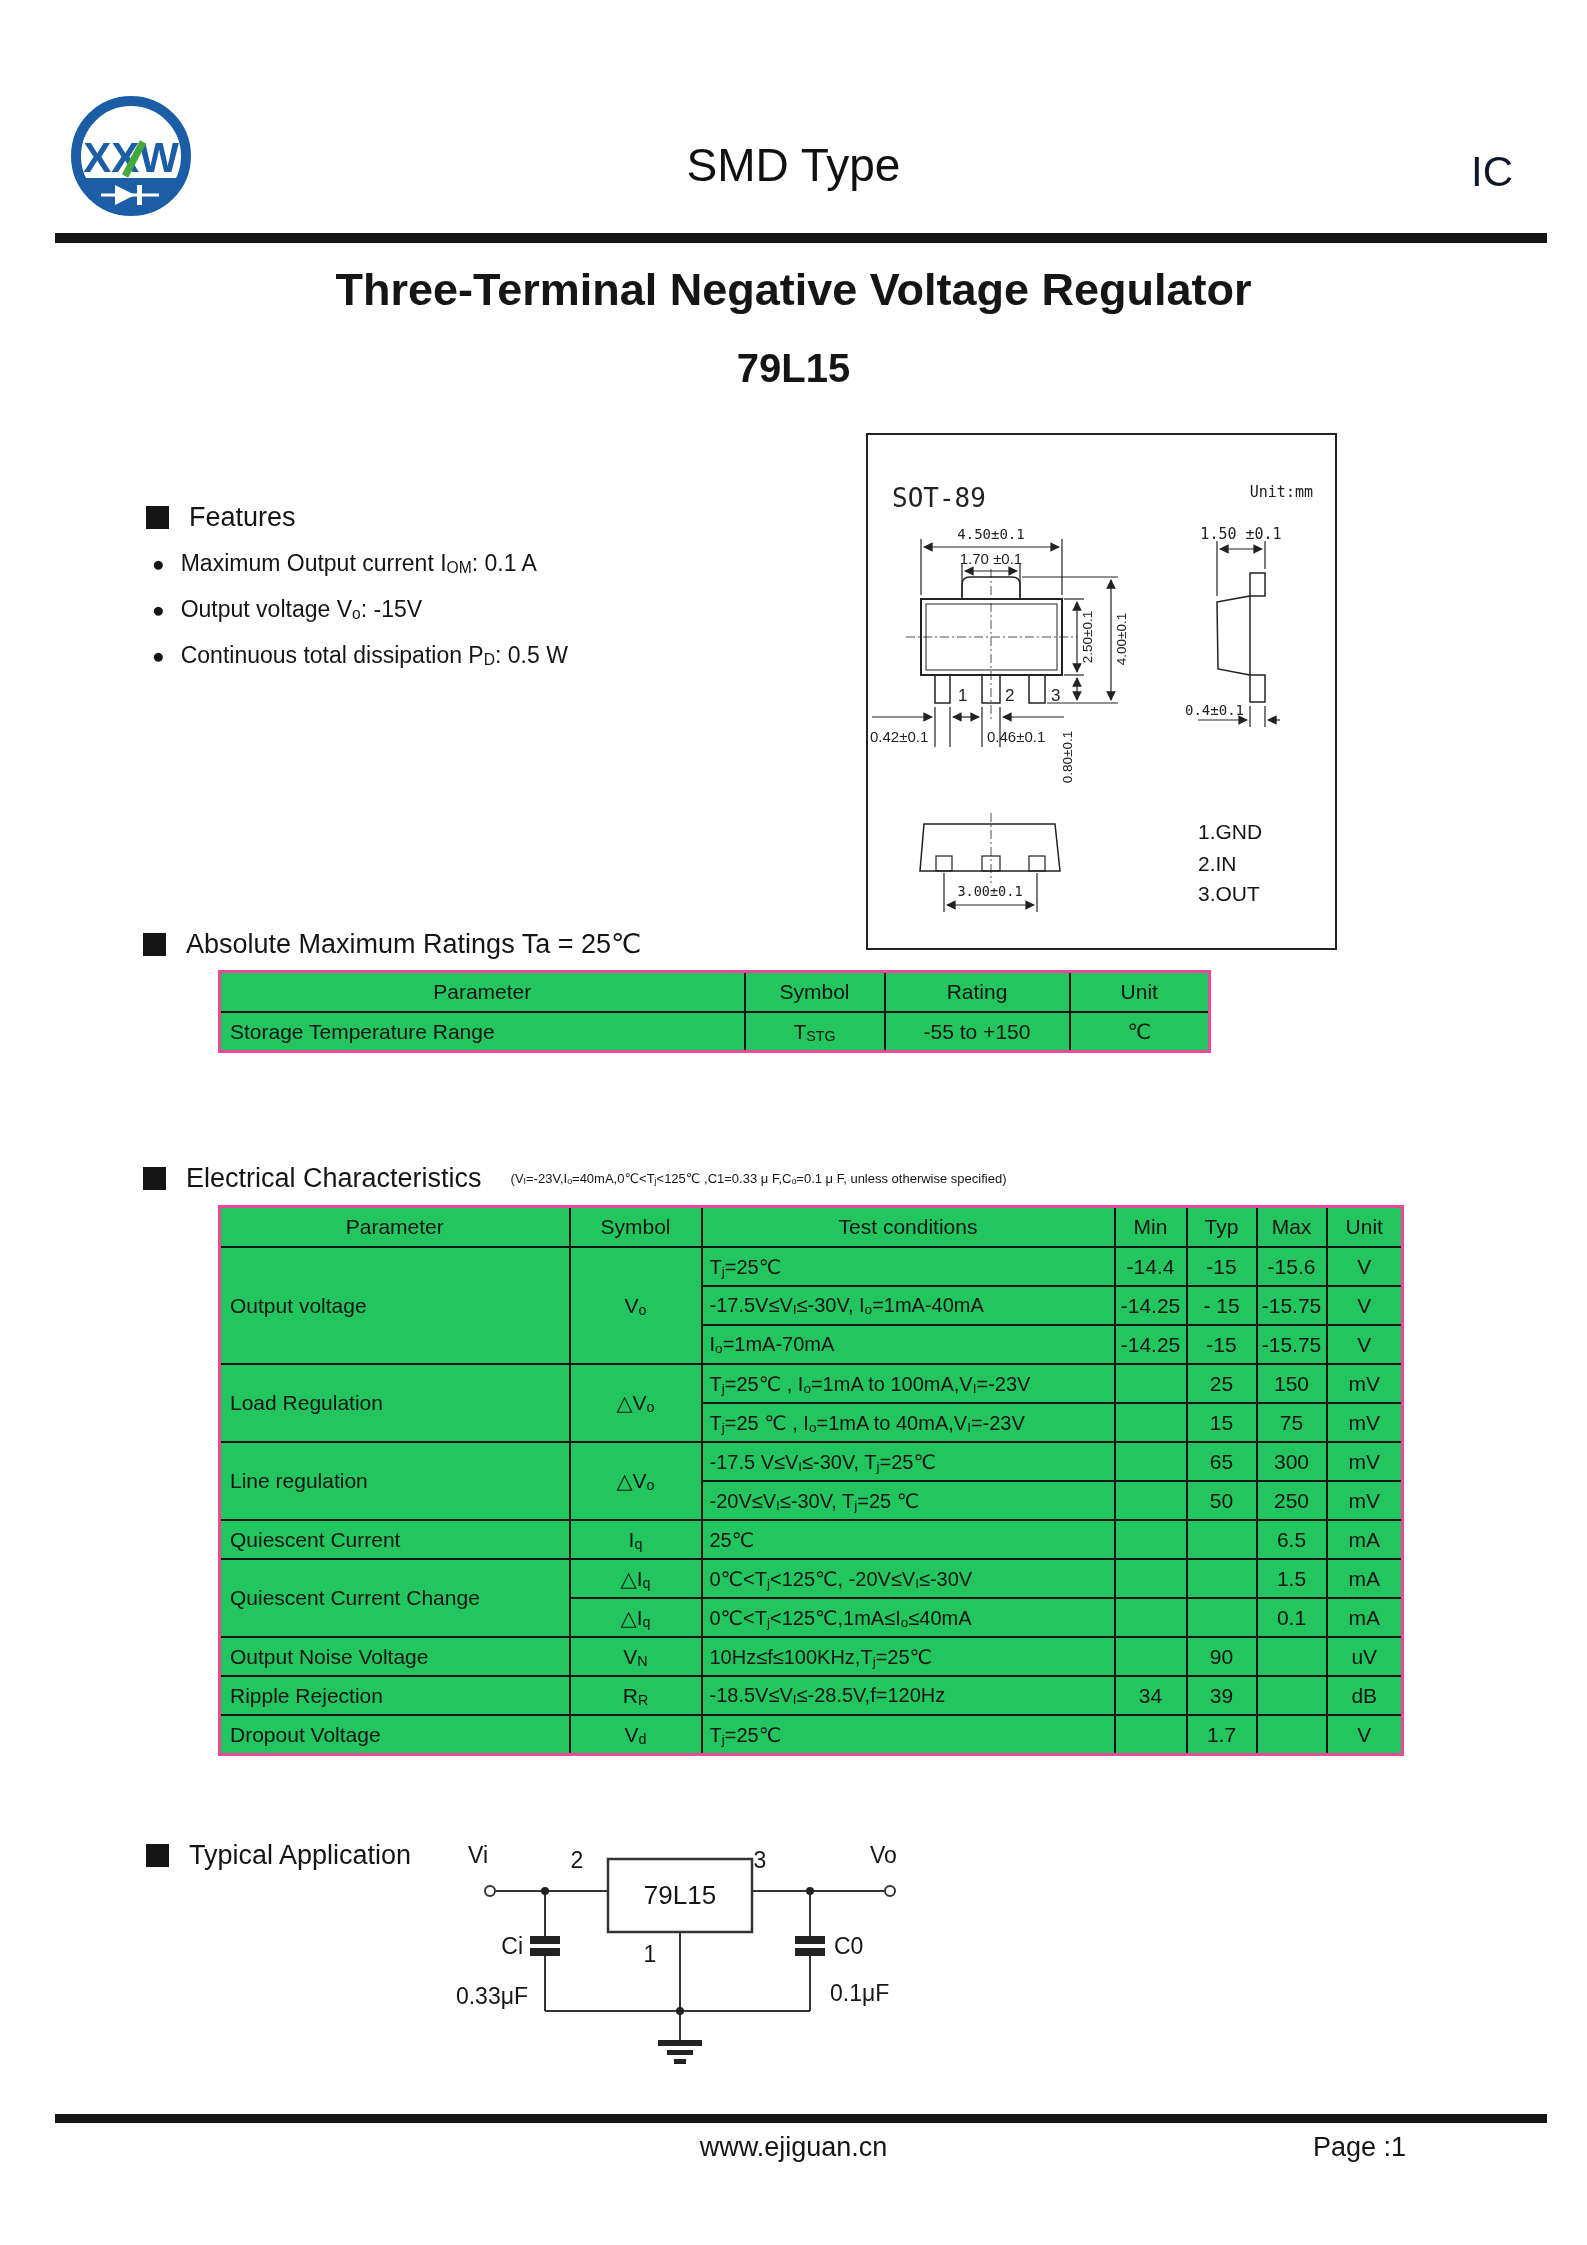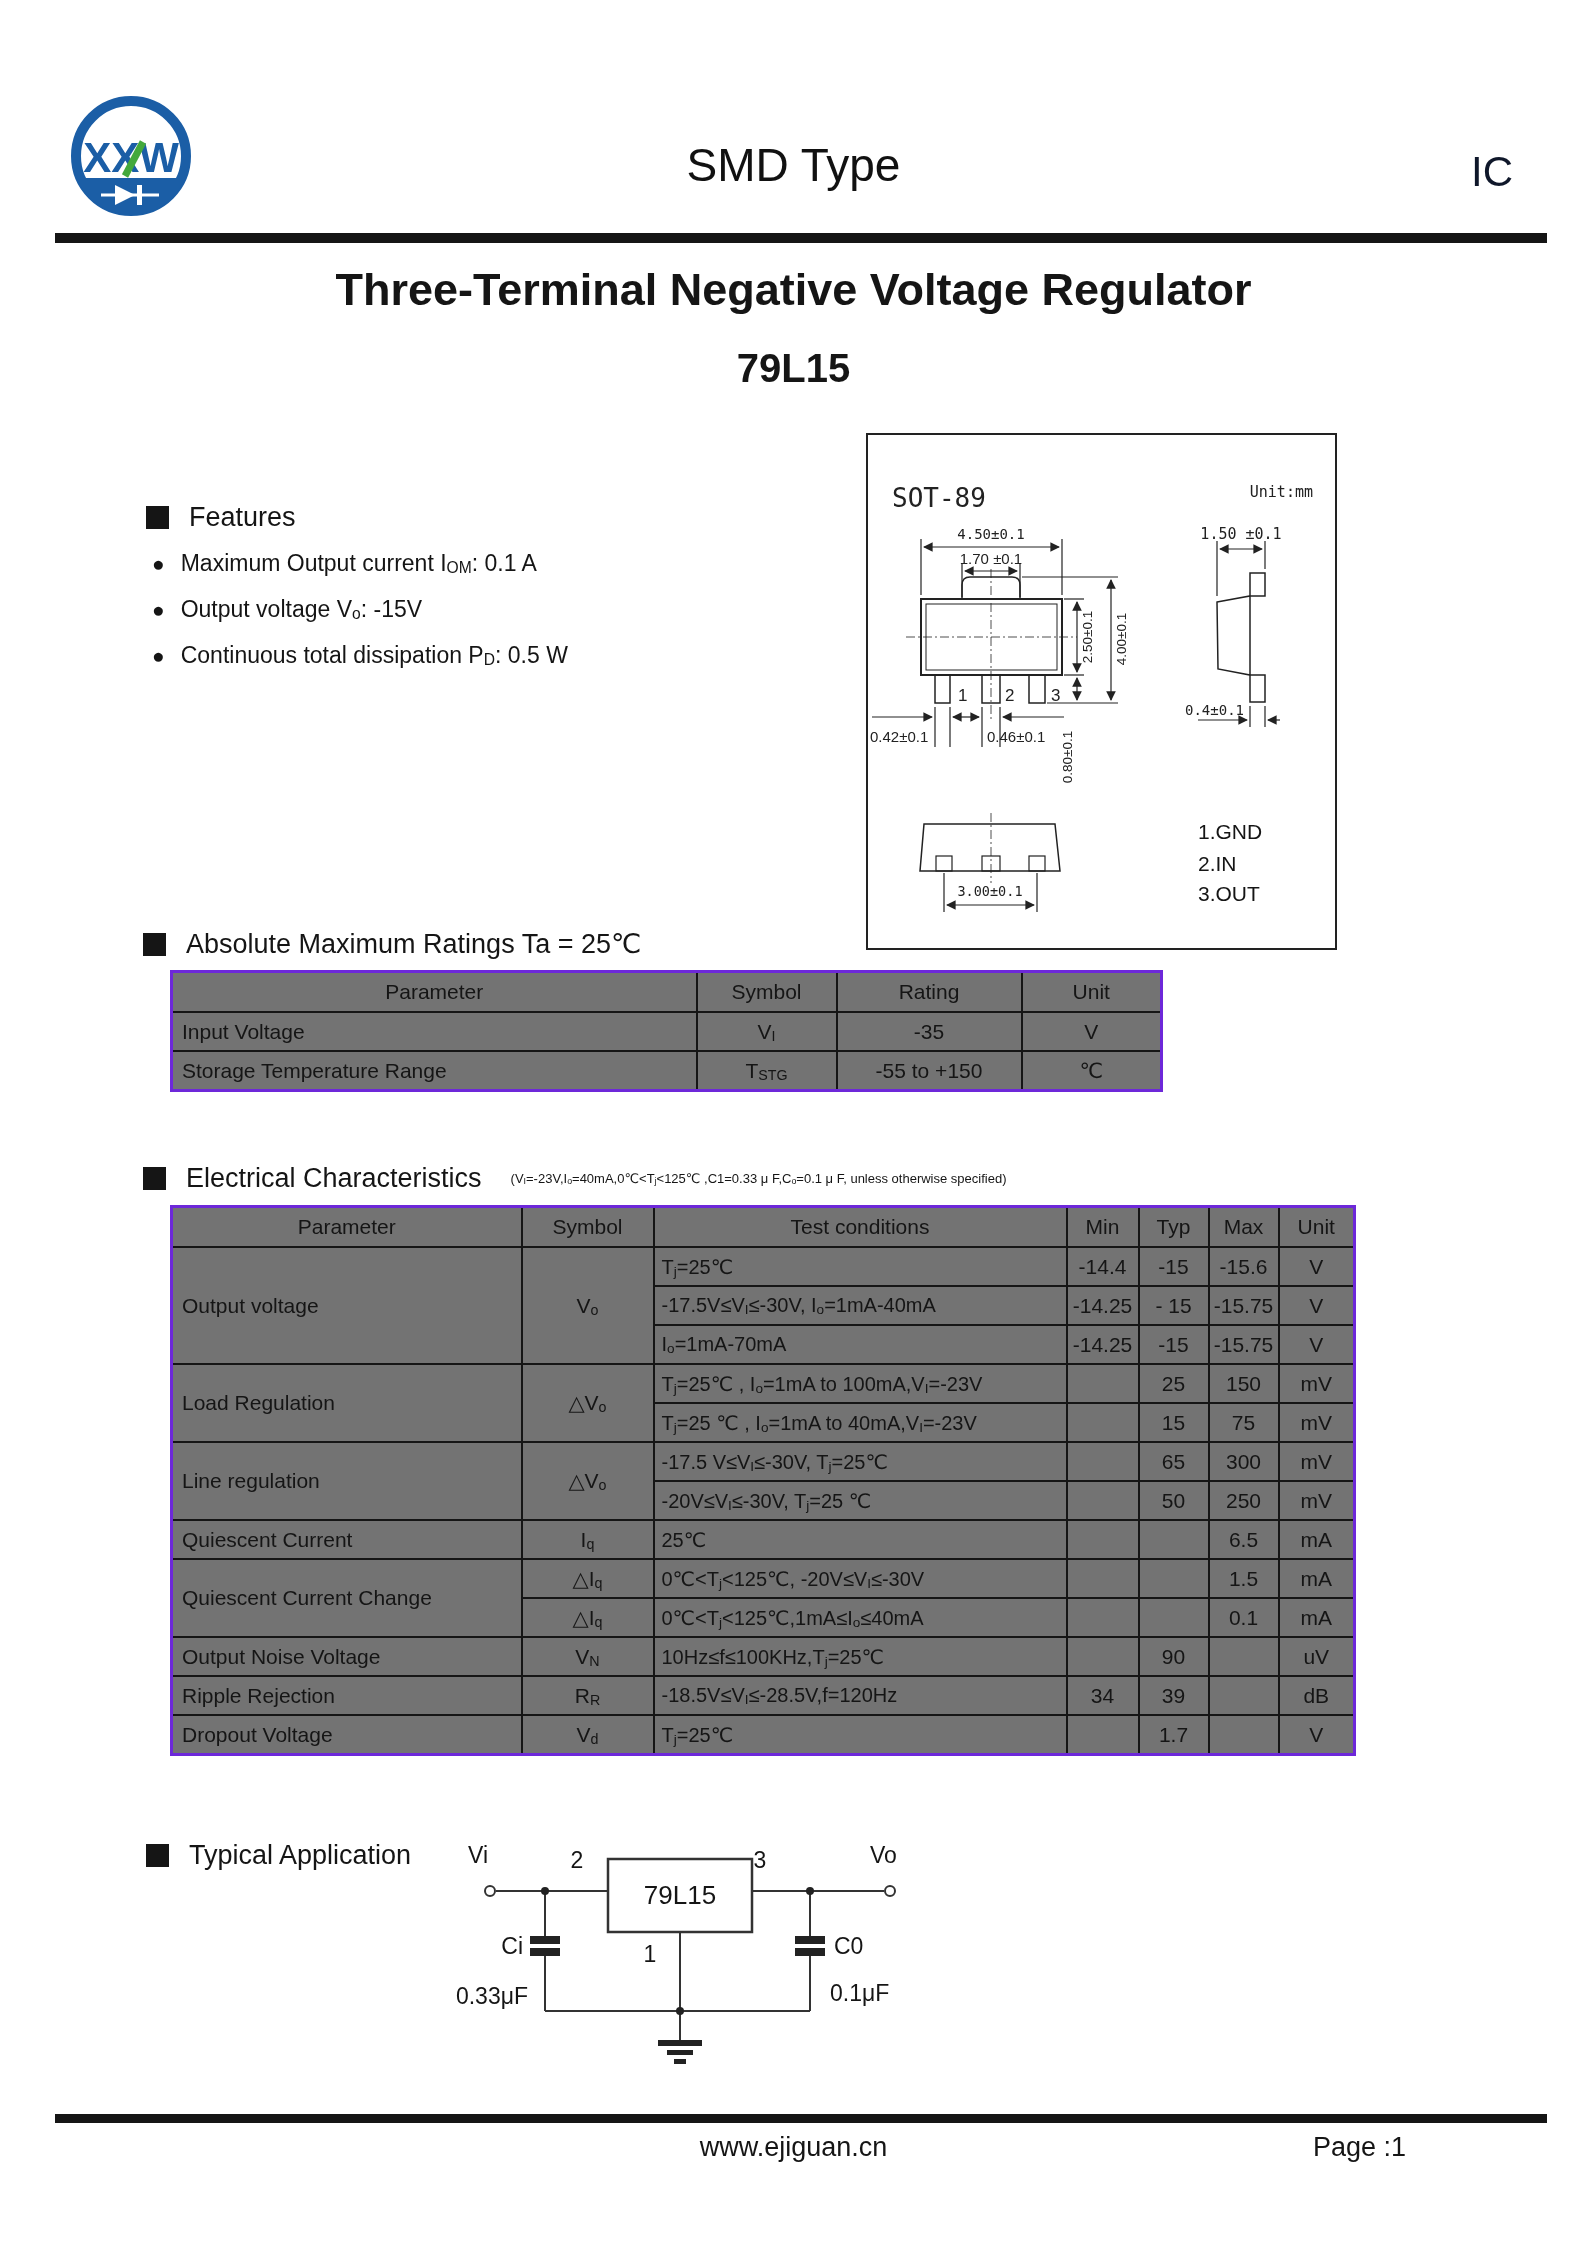--- a/index.html
+++ b/index.html
@@ -37,22 +37,22 @@
   .features{left:152px;top:548px;display:flex;flex-direction:column;gap:15px;}
   .feat-item{display:flex;align-items:center;gap:16px;font-size:23px;height:31px;}
   .bullet{font-size:21px;line-height:1;}
 
   
   .pkgbox{left:866px;top:433px;width:467px;height:513px;border:2px solid #222;}
   .pkg-title{font-family:"DejaVu Sans Mono",monospace;}
   .dimtxt{font-family:"DejaVu Sans Mono",monospace;}
 
   
-  table.tbl{border-collapse:collapse;table-layout:fixed;background:#737373;
-            border:3px solid #6d28d9;}
+  table.tbl{border-collapse:collapse;table-layout:fixed;background:#22c55e;
+            border:3px solid #ec4899;margin-left:48px;}
   .tbl td,.tbl th{border:2px solid #151515;font-weight:normal;font-size:21px;
                   padding:0 4px;overflow:hidden;white-space:nowrap;}
   .tbl th{height:38px;text-align:center;}
   .tbl td{height:37px;text-align:center;}
   td.l{text-align:left;padding-left:9px;}
   .amr-table{left:170px;top:970px;width:990px;}
   .ec-table{left:170px;top:1205px;width:1183px;}
   .ec-table td.cond{font-size:20px;text-align:left;padding-left:7px;}
 
   
@@ -213,26 +213,20 @@
       <col style="width:140px">
     </colgroup>
   <tbody>
       <tr>
     <th>Parameter</th>
     <th>Symbol</th>
     <th>Rating</th>
     <th>Unit</th>
   </tr>
   <tr>
-    <td class="l">Input Voltage</td>
-    <td>V<sub>I</sub></td>
-    <td>-35</td>
-    <td>V</td>
-  </tr>
-  <tr>
     <td class="l">Storage Temperature Range</td>
     <td>T<sub>STG</sub></td>
     <td>-55 to +150</td>
     <td>℃</td>
   </tr>
 </tbody>
   </table>
 
 <div class="abs sect ec-head">
   <span class="sq"></span>

